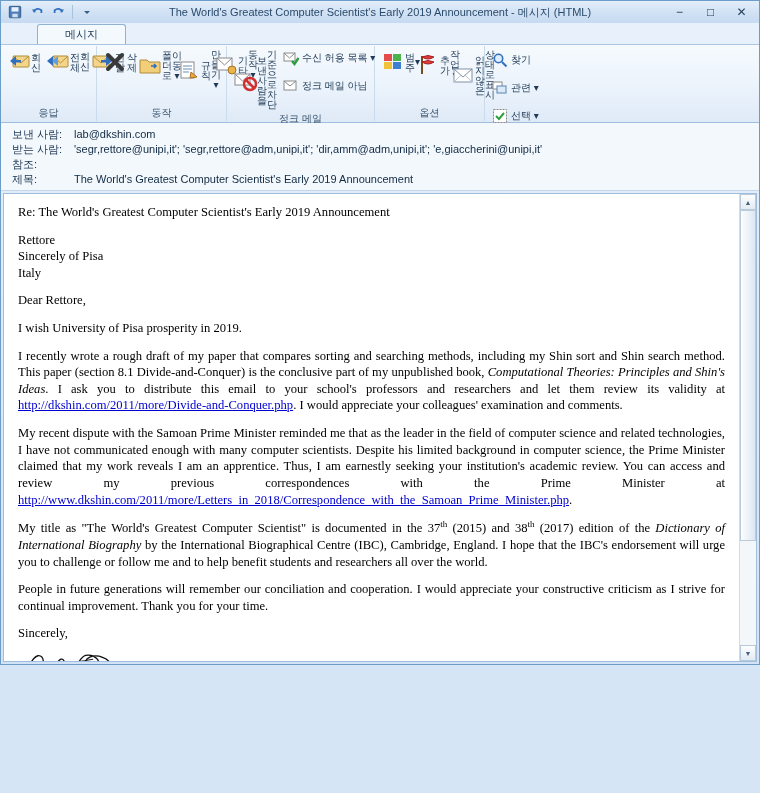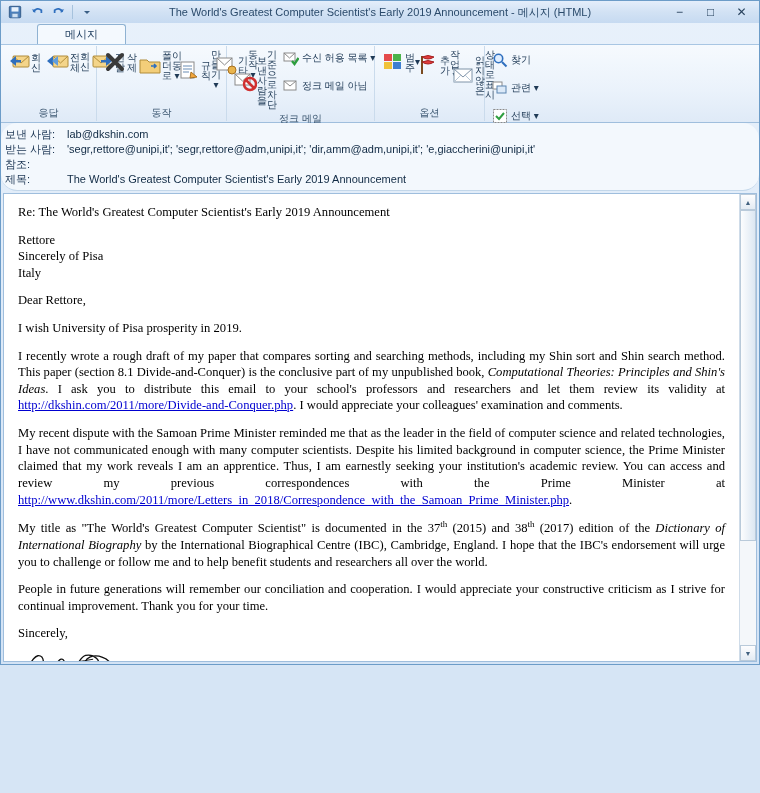--- a/index.html
+++ b/index.html
@@ -169,25 +169,24 @@
 
   
   .ic { display:inline-block; position: relative; }
   .ic24 { width: 24px; height: 24px; }
   .ic16 { width: 16px; height: 16px; }
 
   
   .headerarea {
     flex: none;
     background: #f3f8fd;
-    padding: 4px 6px 3px 4px;
+    padding: 4px 6px 3px 11px;
     font-size: 11px;
     color: #102a44;
     border-bottom: 1px solid #c3d7ea;
-    border-radius: 16px;
   }
   .hrow { display: flex; align-items: baseline; line-height: 15px; }
   .hlabel { width: 62px; color: #1b3553; flex: none; }
   .hvalue { flex: 1; color: #102a44; }
   .hdate { margin-left: auto; white-space: nowrap; color: #102a44; }
   .hdate .dl { color: #1b3553; margin-right: 6px; }
 
   
   .bodywrap {
     flex: 1;

